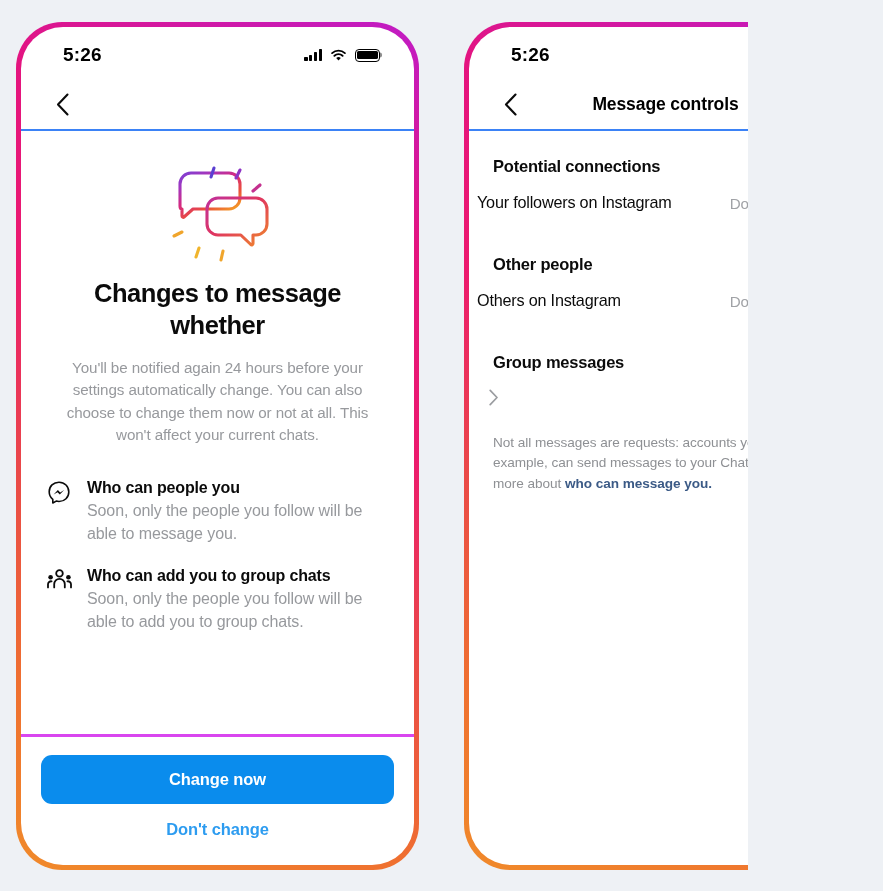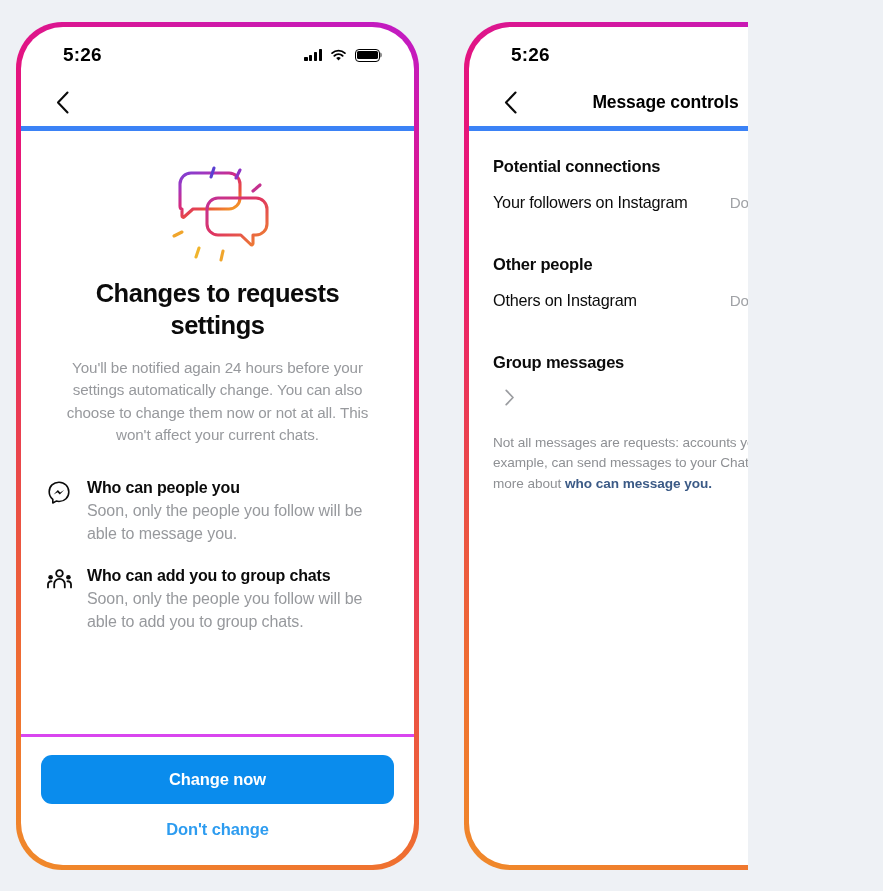--- a/index.html
+++ b/index.html
@@ -96,21 +96,21 @@
     background: #000; border-radius: 1.6px;
   }
 
   
   .nav-bar {
     flex: 0 0 52px;
     height: 52px;
     position: relative;
     display: flex;
     align-items: center;
-    border-bottom: 5px solid #3b82f6;
+    border-bottom: 2px solid #3b82f6;
   }
   .nav-back {
     position: absolute;
     left: 24px;
     width: 34px; height: 34px;
     display: flex; align-items: center; justify-content: center;
     cursor: pointer;
   }
   .nav-back svg { display: block; }
   .nav-title {
@@ -227,22 +227,22 @@
   }
   .section-head {
     padding: 26px 24px 0 24px;
     font-size: 16.5px;
     font-weight: bold;
     color: #0b0b0b;
     letter-spacing: -0.2px;
   }
   .row {
     display: flex;
-    align-items: center;
-    padding: 17px 22px 17px 24px;
+    align-items: flex-end;
+    padding: 17px 22px 17px 8px;
     cursor: pointer;
   }
   .row-label {
     flex: 1 1 auto;
     font-size: 16.2px;
     color: #0b0b0b;
     letter-spacing: -0.2px;
   }
   .row-value {
     font-size: 15.2px;
@@ -330,21 +330,21 @@
 
             <path d="M62 11l-3 9" stroke="#5b3fd1" stroke-width="3.1" stroke-linecap="round"></path>
             <path d="M88 13l-4 8" stroke="#8d33c4" stroke-width="3.1" stroke-linecap="round"></path>
             <path d="M108 28l-7 6" stroke="#c4318f" stroke-width="3.1" stroke-linecap="round"></path>
             <path d="M22 79l8-4" stroke="#f0a52c" stroke-width="3.1" stroke-linecap="round"></path>
             <path d="M44 100l3-9" stroke="#f0b42c" stroke-width="3.1" stroke-linecap="round"></path>
             <path d="M69 103l2-9" stroke="#f0a52c" stroke-width="3.1" stroke-linecap="round"></path>
           </svg>
         </div>
 
-        <div class="hero-title">Changes to requests settings</div>
+        <div class="hero-title">Changes to message whether</div>
         <div class="hero-sub">You'll be notified again 24 hours before your settings automatically change. You can also choose to change them now or not at all. This won't affect your current chats.</div>
 
         <div class="feature-list">
 
           <div class="feature">
             <div class="feature-ic">
               <svg width="24" height="24" viewBox="0 0 24 24">
                 <path d="M12 2.2C6.4 2.2 2.2 6.3 2.2 11.8c0 3.1 1.4 5.8 3.6 7.6v3.6l3.4-1.9c.9.25 1.85.4 2.8.4 5.6 0 9.8-4.1 9.8-9.6S17.6 2.2 12 2.2z" fill="none" stroke="#0b0b0b" stroke-width="1.6" stroke-linejoin="round"></path>
                 <path d="M6.6 14.6l4.3-4.5 2.3 2.3 3.9-2.3-4.3 4.5-2.3-2.3z" fill="#0b0b0b"></path>
               </svg>

